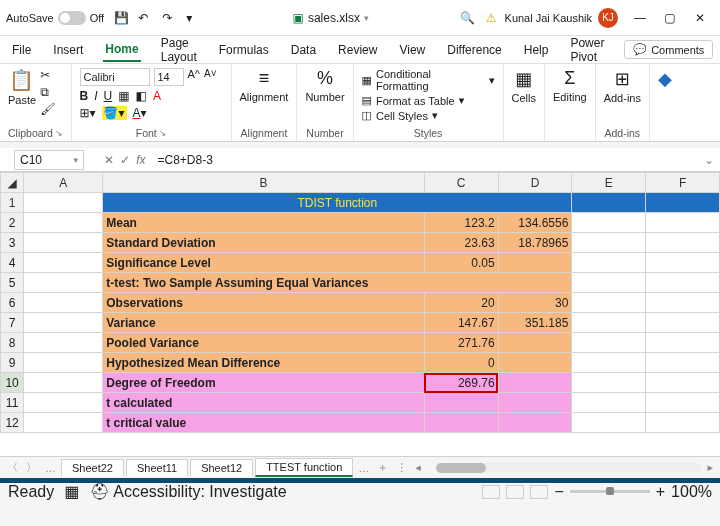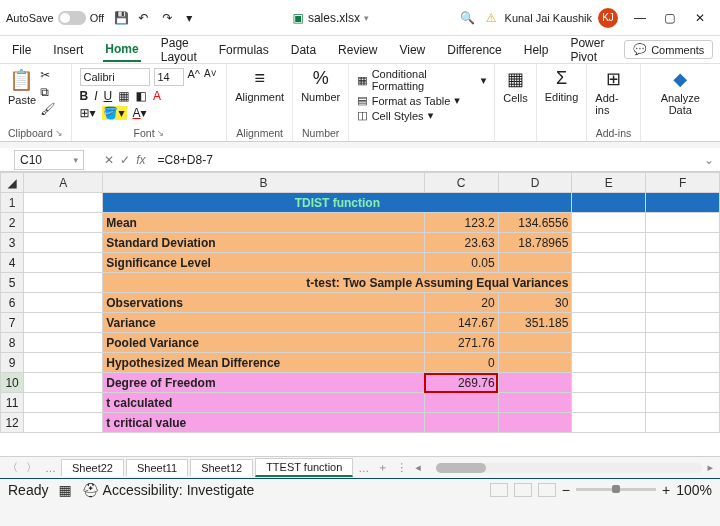--- a/index.html
+++ b/index.html
@@ -52,41 +52,41 @@
   table.sheet { border-collapse:collapse; table-layout:fixed; width:720px; }
   table.sheet th, table.sheet td { border:1px solid #d4d4d4; height:20px; font-size:12px; padding:0 3px; overflow:hidden; white-space:nowrap; }
   table.sheet th { background:#f0f0f0; font-weight:normal; text-align:center; color:#333; }
   .rowhdr { width:22px; text-align:center; background:#f0f0f0; }
   .colA { width:75px; }
   .colB { width:305px; }
   .colC { width:70px; }
   .colD { width:70px; }
   .colE { width:70px; }
   .colF { width:70px; }
-  .title-row td { background:#1f6fc1; color:#86efac; font-weight:bold; text-align:center; }
+  .title-row td { background:#1f6fc1; color:#fde047; font-weight:normal; text-align:center; }
   .orange td.colB, .orange td.colC, .orange td.colD { background:#f7b97e; }
   .orange td.colB { font-weight:bold; }
   .orange td.colC, .orange td.colD { text-align:right; }
-  .subtitle td.colB, .subtitle td.colC, .subtitle td.colD { background:#f7b97e; text-align:right; font-weight:bold; }
+  .subtitle td.colB, .subtitle td.colC, .subtitle td.colD { background:#f7b97e; text-align:left; font-weight:bold; }
   .pink td.colB, .pink td.colC, .pink td.colD { background:#f7a1e6; }
   .pink td.colB { font-weight:bold; }
   .pink td.colC, .pink td.colD { text-align:right; }
   .highlight { outline:2px solid #c00000; outline-offset:-2px; }
   th.active, td.rowhdr.active { background:#d8e6d8; }
 
   
   .sheettabs { height:22px; display:flex; align-items:center; background:#f5f5f5; border-top:1px solid #d0d0d0; font-size:11px; padding:0 4px; gap:2px; }
   .sheettabs .nav { color:#888; padding:0 3px; }
   .sheettabs .tab { padding:2px 10px; background:#fff; border:1px solid #d0d0d0; border-bottom:none; }
   .sheettabs .tab.active { border-bottom:2px solid #107c41; }
   .scroll-track { flex:1; height:10px; background:#eee; margin-left:10px; border-radius:5px; position:relative; }
   .scroll-thumb { position:absolute; left:0; width:50px; height:10px; background:#bbb; border-radius:5px; }
 
   
-  .status { height:22px; display:flex; align-items:center; font-size:14px; padding:0 8px; gap:10px; background:#f5f5f5; border-top:1px solid #0c4a6e; }
+  .status { height:22px; display:flex; align-items:center; font-size:16px; padding:0 8px; gap:10px; background:#f5f5f5; border-top:5px solid #0c4a6e; }
   .zoom { margin-left:auto; display:flex; align-items:center; gap:6px; }
   .slider { width:80px; height:3px; background:#ccc; position:relative; }
   .slider::after { content:""; width:8px; height:8px; background:#888; position:absolute; left:36px; top:-3px; border-radius:2px; }
   .viewbtn { width:18px; height:14px; border:1px solid #ccc; }
 
   .glyph { font-family: "Segoe UI Symbol", sans-serif; }
 </style>
 </head>
 <body>
 
@@ -225,20 +225,23 @@
           <span class="glyph">▤</span>
           <span>Format as Table</span>
           <span class="glyph">▾</span>
         </div>
       <div>
           <span class="glyph">◫</span>
           <span>Cell Styles</span>
           <span class="glyph">▾</span>
         </div>
     </div>
+    <div class="grouplabel">
+        <span>Styles</span>
+      </div>
   </div>
 
   <div class="ribbongroup">
     <div class="btncol">
       <span class="glyph" style="font-size:18px;">▦</span>
       <span>Cells</span>
     </div>
     <div class="grouplabel"></div>
   </div>
 
@@ -256,37 +259,36 @@
       <span>Add-ins</span>
     </div>
     <div class="grouplabel">
         <span>Add-ins</span>
       </div>
   </div>
 
   <div class="ribbongroup" style="border-right:none;">
     <div class="btncol">
       <span class="glyph" style="font-size:18px;color:#1f6fc1;">◆</span>
-      <span style="text-align:center;">Analyze Data</span>
     </div>
     <div class="grouplabel"></div>
   </div>
 </div>
 
 <div class="fbar">
   <div class="namebox">
     <span>C10</span>
     <span class="glyph" style="font-size:9px;color:#888;">▾</span>
   </div>
   <div class="fx-controls">
     <span>✕</span>
     <span>✓</span>
     <span><i>fx</i></span>
   </div>
-  <div class="formula-input">=C8+D8-7</div>
+  <div class="formula-input">=C8+D8-3</div>
   <span class="glyph" style="padding:0 6px;color:#888;">⌄</span>
 </div>
 
 <div class="gridwrap">
 <table class="sheet">
   <tbody>
         <tr>
     <th class="rowhdr">◢</th>
     <th class="colA">A</th>
     <th class="colB">B</th>

